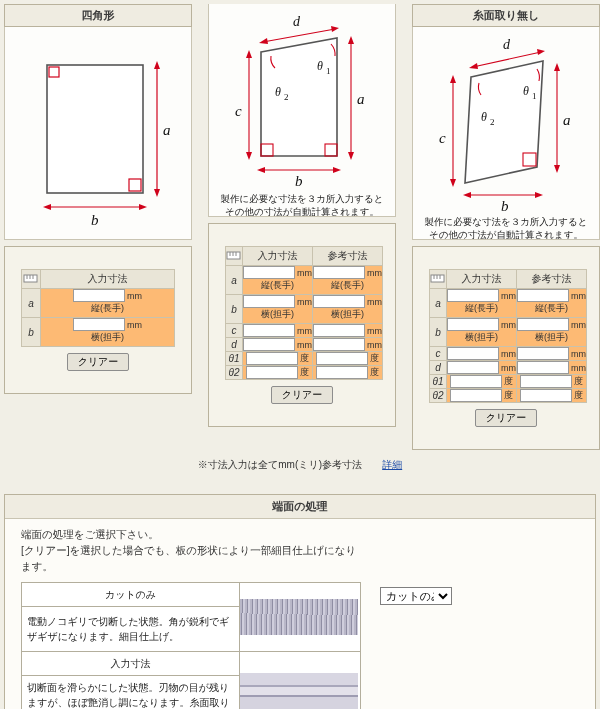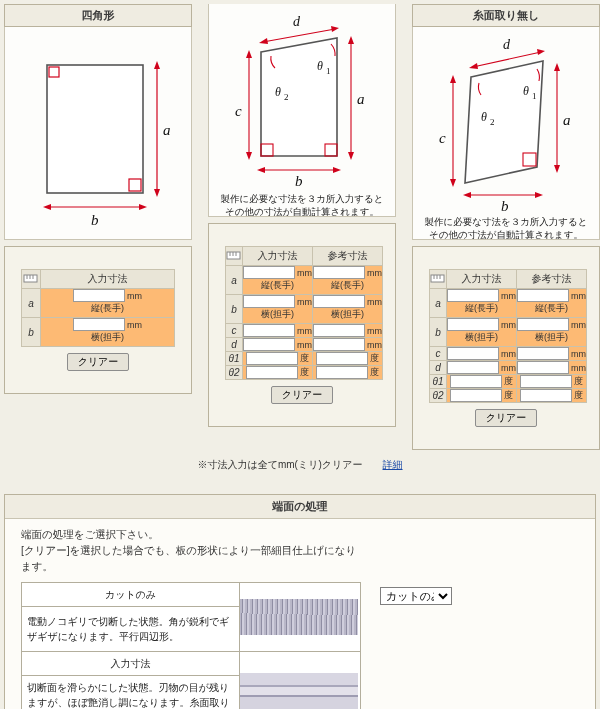--- a/index.html
+++ b/index.html
@@ -576,41 +576,41 @@
           </table>
         <div class="clear-wrap">
           <button class="clear-btn">クリアー</button>
         </div>
       </div>
     </div>
 
   </div>
 
   <div class="note-line">
-    <span>※寸法入力は全てmm(ミリ)クリアー</span>
+    <span>※寸法入力は全てmm(ミリ)参考寸法</span>
     &nbsp;&nbsp;
     <a href="#">詳細</a>
   </div>
 
   <div class="bottom">
     <div class="bottom-head">端面の処理</div>
     <div class="bottom-body">
       <div class="bottom-left">
         <div>端面の処理をご選択下さい。</div>
         <div>[クリアー]を選択した場合でも、板の形状により一部細目仕上げになります。</div>
         <table class="opt-tbl">
           <tbody>
               <tr>
             <td class="opt-title" colspan="1">カットのみ</td>
             <td rowspan="2" style="padding:0;width:120px;">
               <span class="swatch sw-cut"></span>
             </td>
           </tr>
           <tr>
-            <td style="height:36px;">電動ノコギリで切断した状態。角が鋭利でギザギザになります。平行四辺形。</td>
+            <td style="height:36px;">電動ノコギリで切断した状態。角が鋭利でギザギザになります。細目仕上げ。</td>
           </tr>
           <tr>
             <td class="opt-title">入力寸法</td>
             <td rowspan="2" style="padding:0;width:120px;">
               <span class="swatch sw-fine"></span>
             </td>
           </tr>
           <tr>
             <td style="height:36px;">切断面を滑らかにした状態。刃物の目が残りますが、ほぼ艶消し調になります。糸面取り済。</td>
           </tr>

